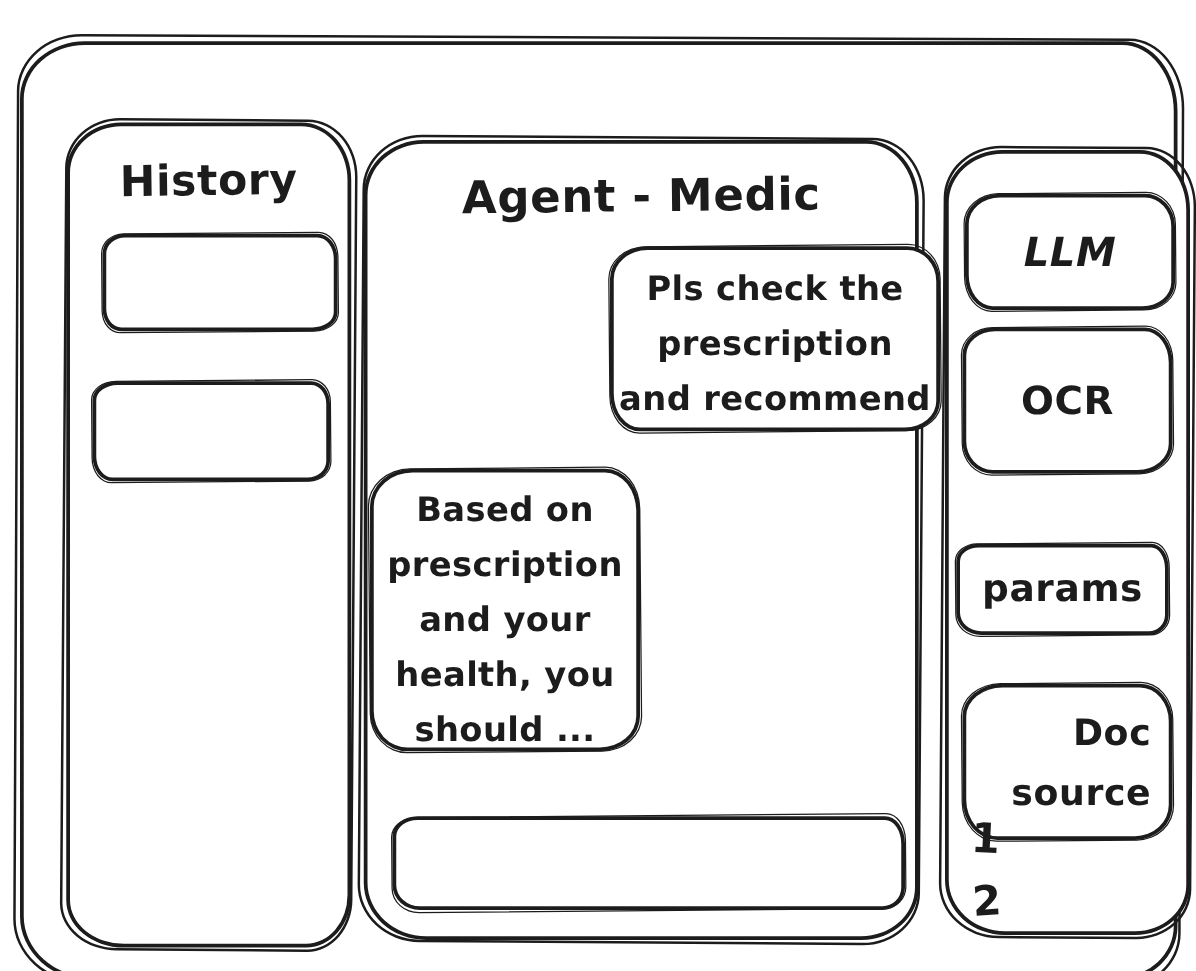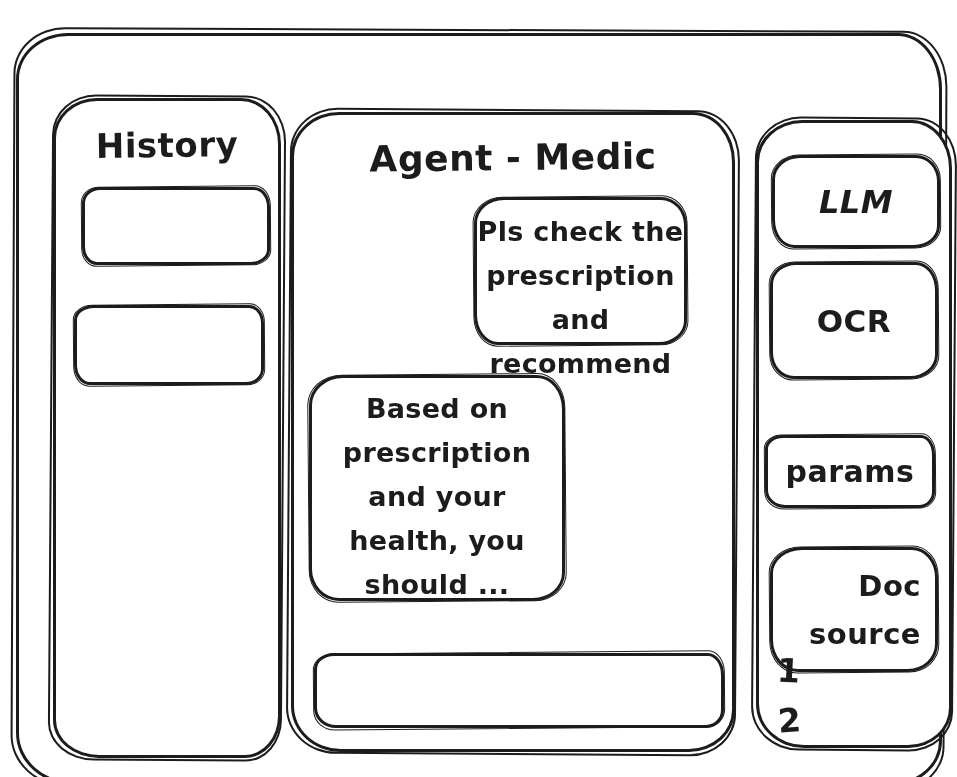--- a/index.html
+++ b/index.html
@@ -74,27 +74,27 @@
 
   
   .bubble {
     text-align: center;
     font-weight: bold;
     white-space: pre-line;
     font-size: 27px;
     letter-spacing: .3px;
   }
   .bubble-user {
-    left: 180px; top: 82px; width: 213px; height: 148px;
+    left: 194px; top: 82px; width: 264px; height: 148px;
     border-radius: 30px 26px 28px 24px / 26px 28px 24px 30px;
     line-height: 44px;
     padding-top: 10px;
   }
   .bubble-assistant {
-    left: 15px; top: 260px; width: 256px; height: 226px;
+    left: 2px; top: 260px; width: 216px; height: 226px;
     border-radius: 34px 28px 32px 30px / 30px 34px 28px 32px;
     line-height: 44px;
     padding-top: 9px;
   }
   .input-box {
     left: 20px; top: 538px; width: 410px; height: 75px;
     border-radius: 20px 16px 18px 22px / 16px 22px 18px 20px;
   }
 
   

